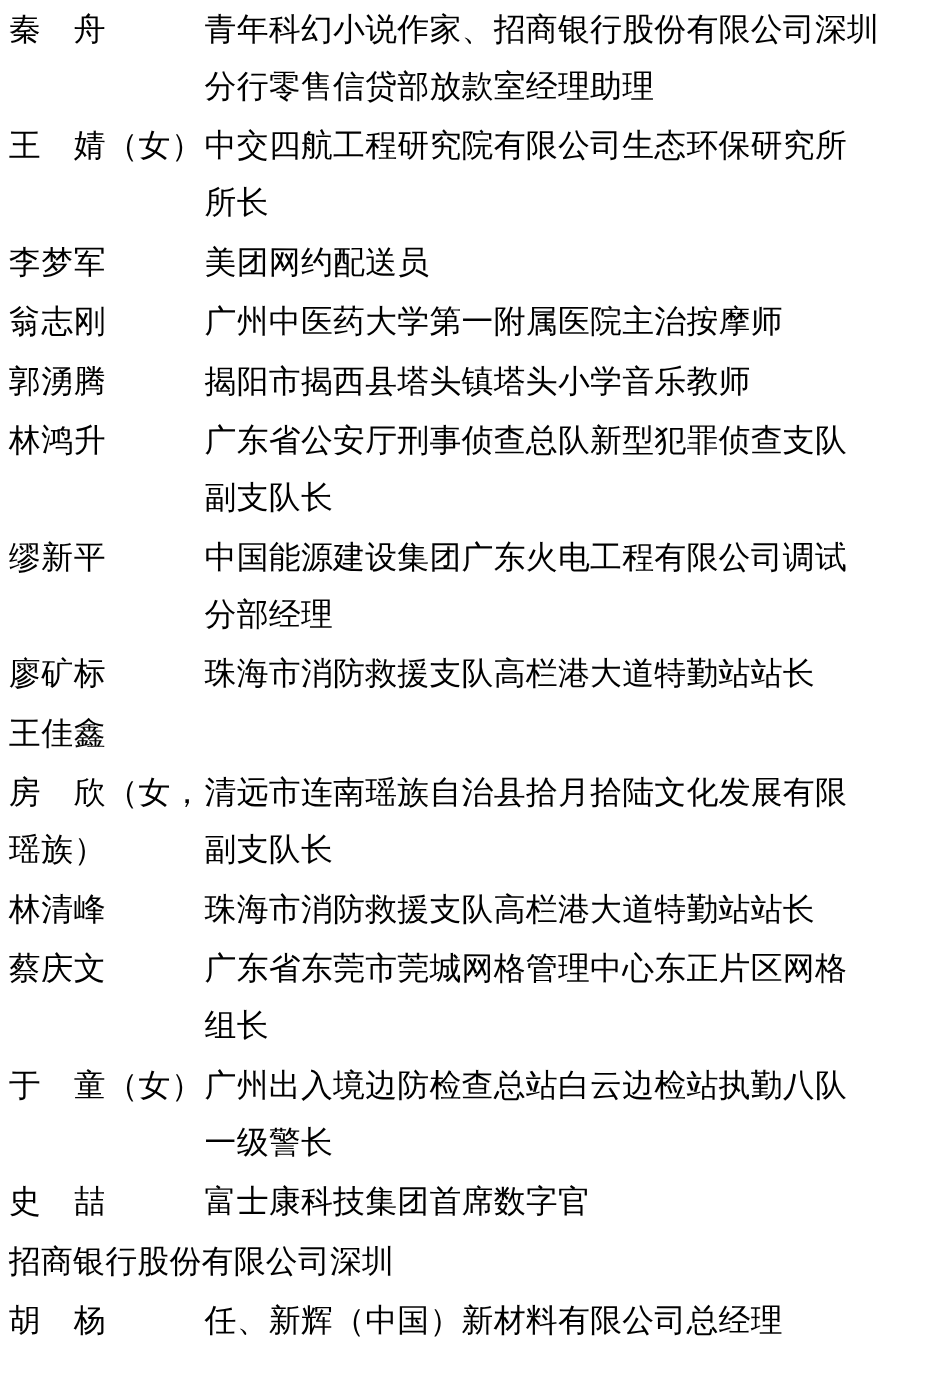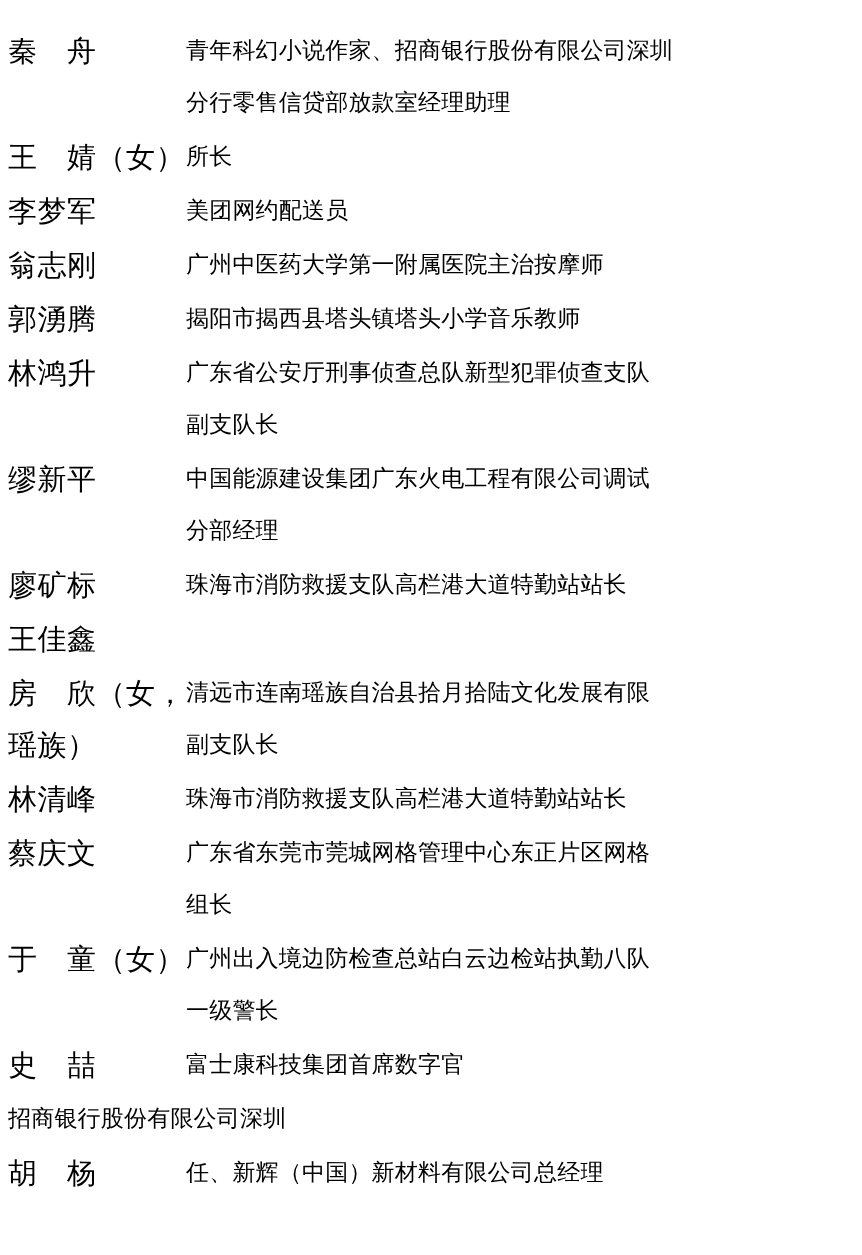--- a/index.html
+++ b/index.html
@@ -11,39 +11,39 @@
     width: 862px;
     height: 1255px;
     font-family: "Liberation Serif", "DejaVu Serif", serif;
     color: #000000;
     overflow: hidden;
   }
   .page {
     width: 862px;
     height: 1255px;
     box-sizing: border-box;
-    padding: 25px 16px 0 8px;
+    padding: 1px 16px 0 8px;
     position: relative;
   }
   .entry {
     display: flex;
     align-items: flex-start;
     margin-bottom: 2px;
   }
   .name-col {
     width: 178px;
     min-width: 178px;
     font-size: 29px;
     line-height: 52px;
     letter-spacing: 0.5px;
     white-space: pre;
   }
   .title-col {
     flex: 1;
-    font-size: 23px;
+    font-size: 29px;
     line-height: 52px;
     letter-spacing: 0.2px;
     text-align: justify;
     text-justify: inter-ideograph;
   }
   .name-col span, .title-col span {
     display: block;
   }
 </style>
 </head>
@@ -54,20 +54,21 @@
       <div class="entry">
         <div class="name-col"><span>秦　舟</span></div>
         <div class="title-col">
           <span>青年科幻小说作家、招商银行股份有限公司深圳</span>
           <span>分行零售信贷部放款室经理助理</span>
         </div>
       </div>
       <div class="entry">
         <div class="name-col"><span>王　婧（女）</span></div>
         <div class="title-col">
+          <span>中交四航工程研究院有限公司生态环保研究所</span>
           <span>所长</span>
         </div>
       </div>
       <div class="entry">
         <div class="name-col"><span>李梦军</span></div>
         <div class="title-col">
           <span>美团网约配送员</span>
         </div>
       </div>
       <div class="entry">

